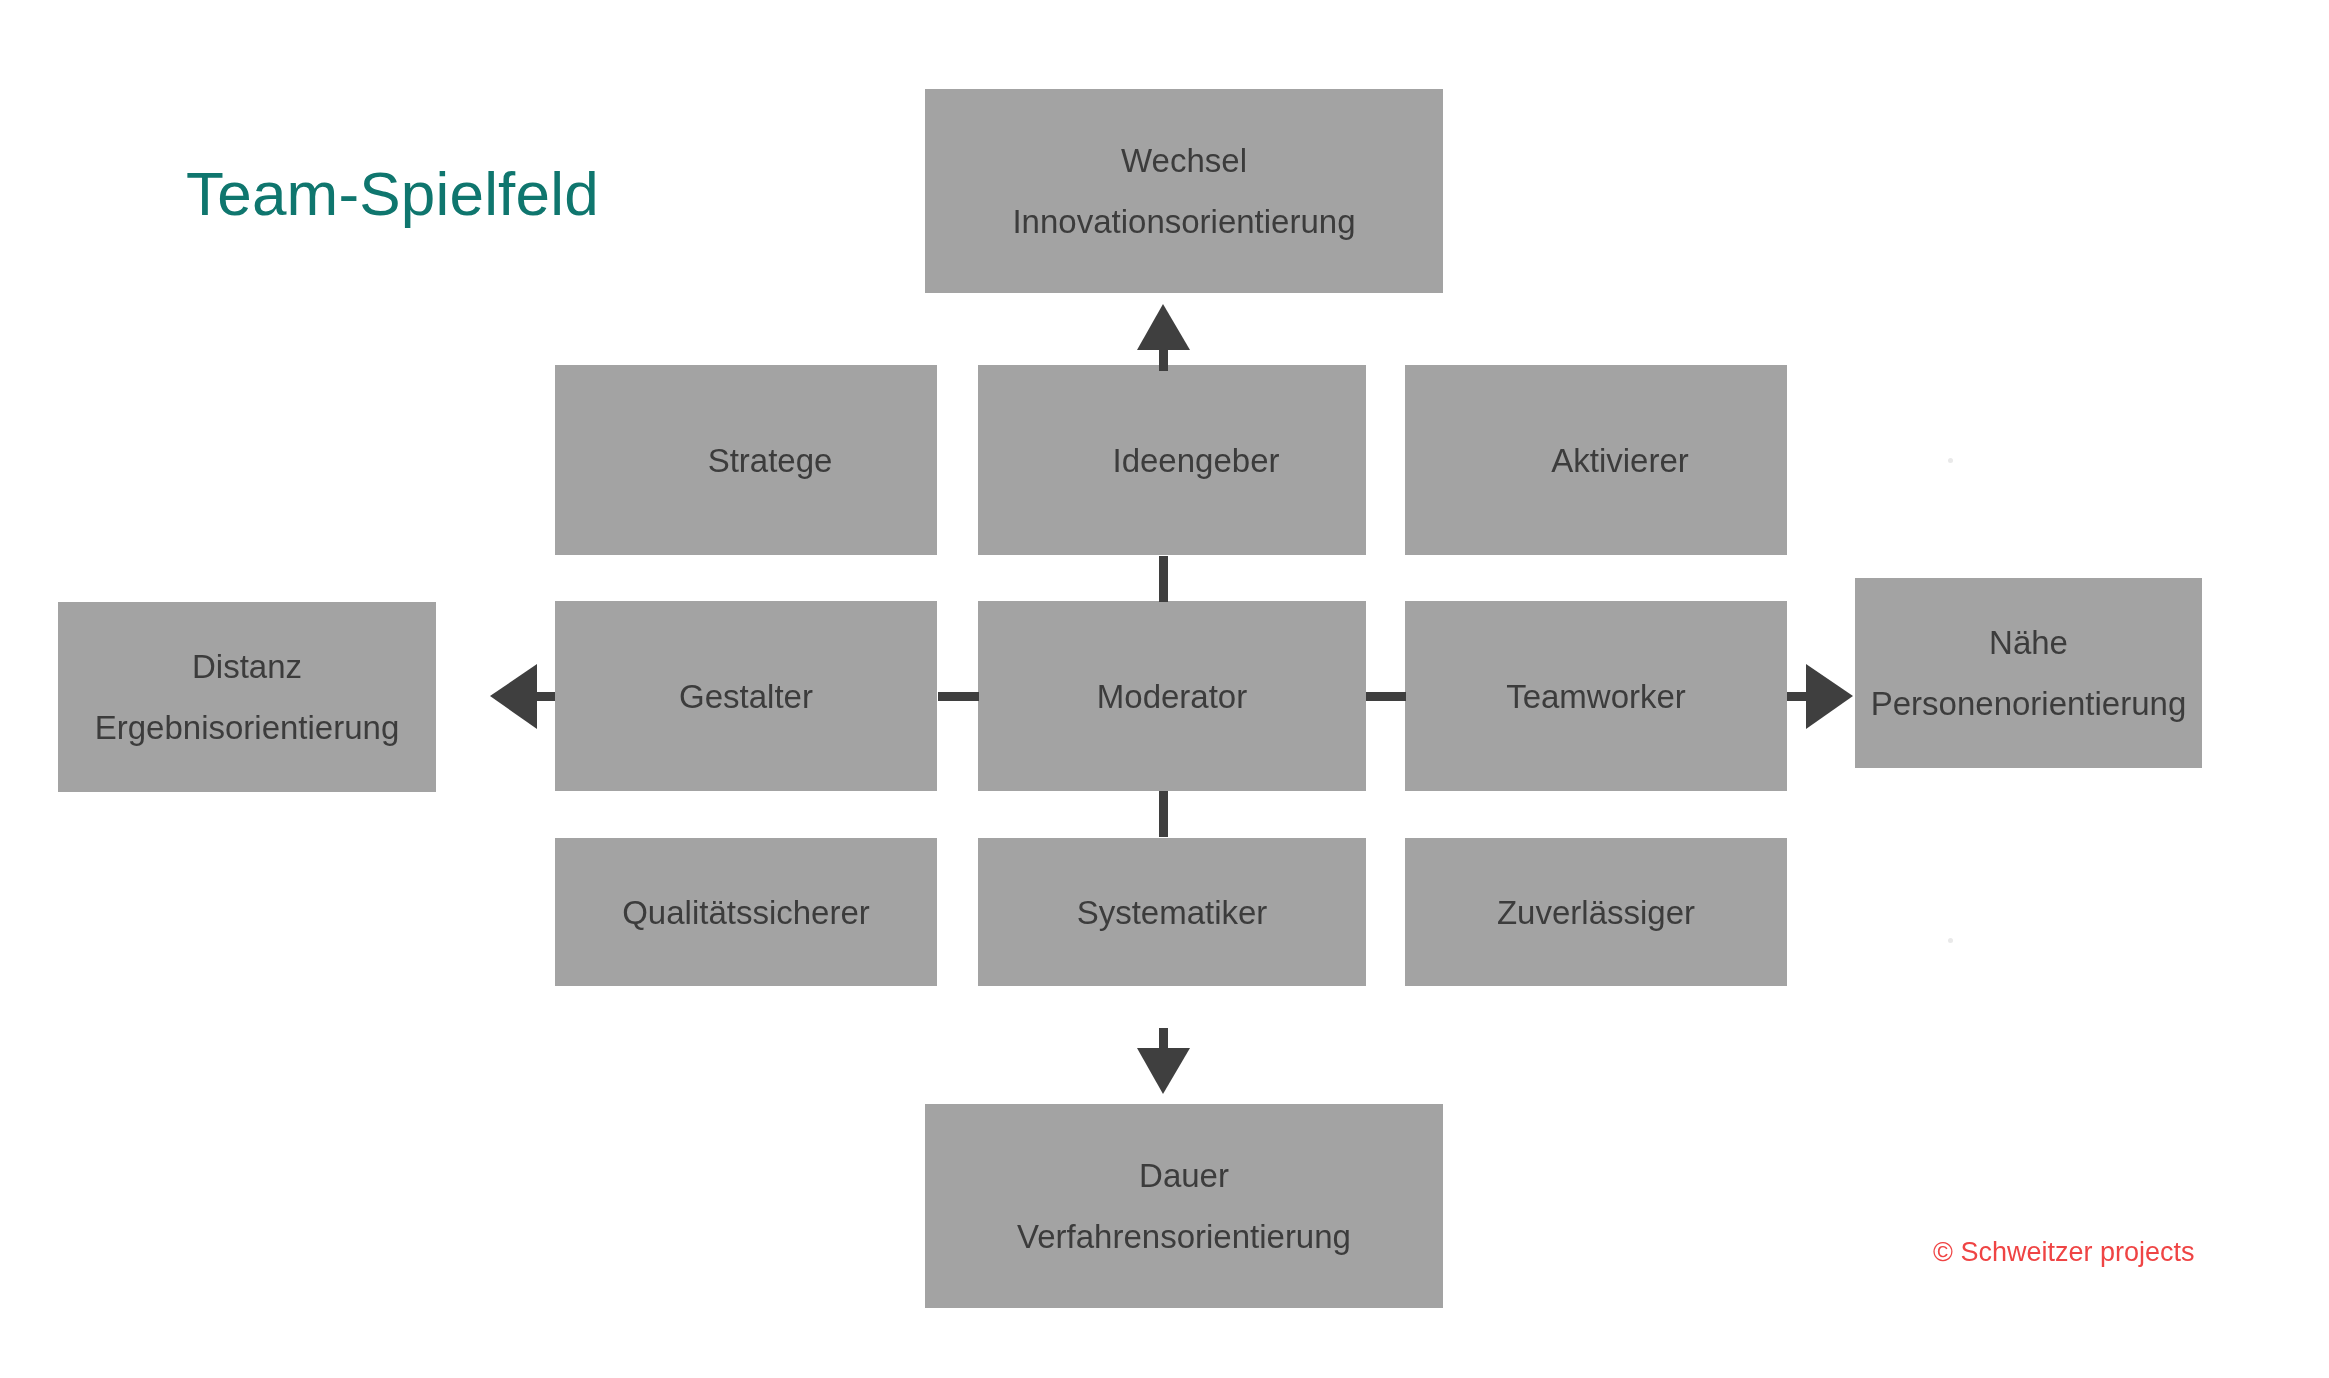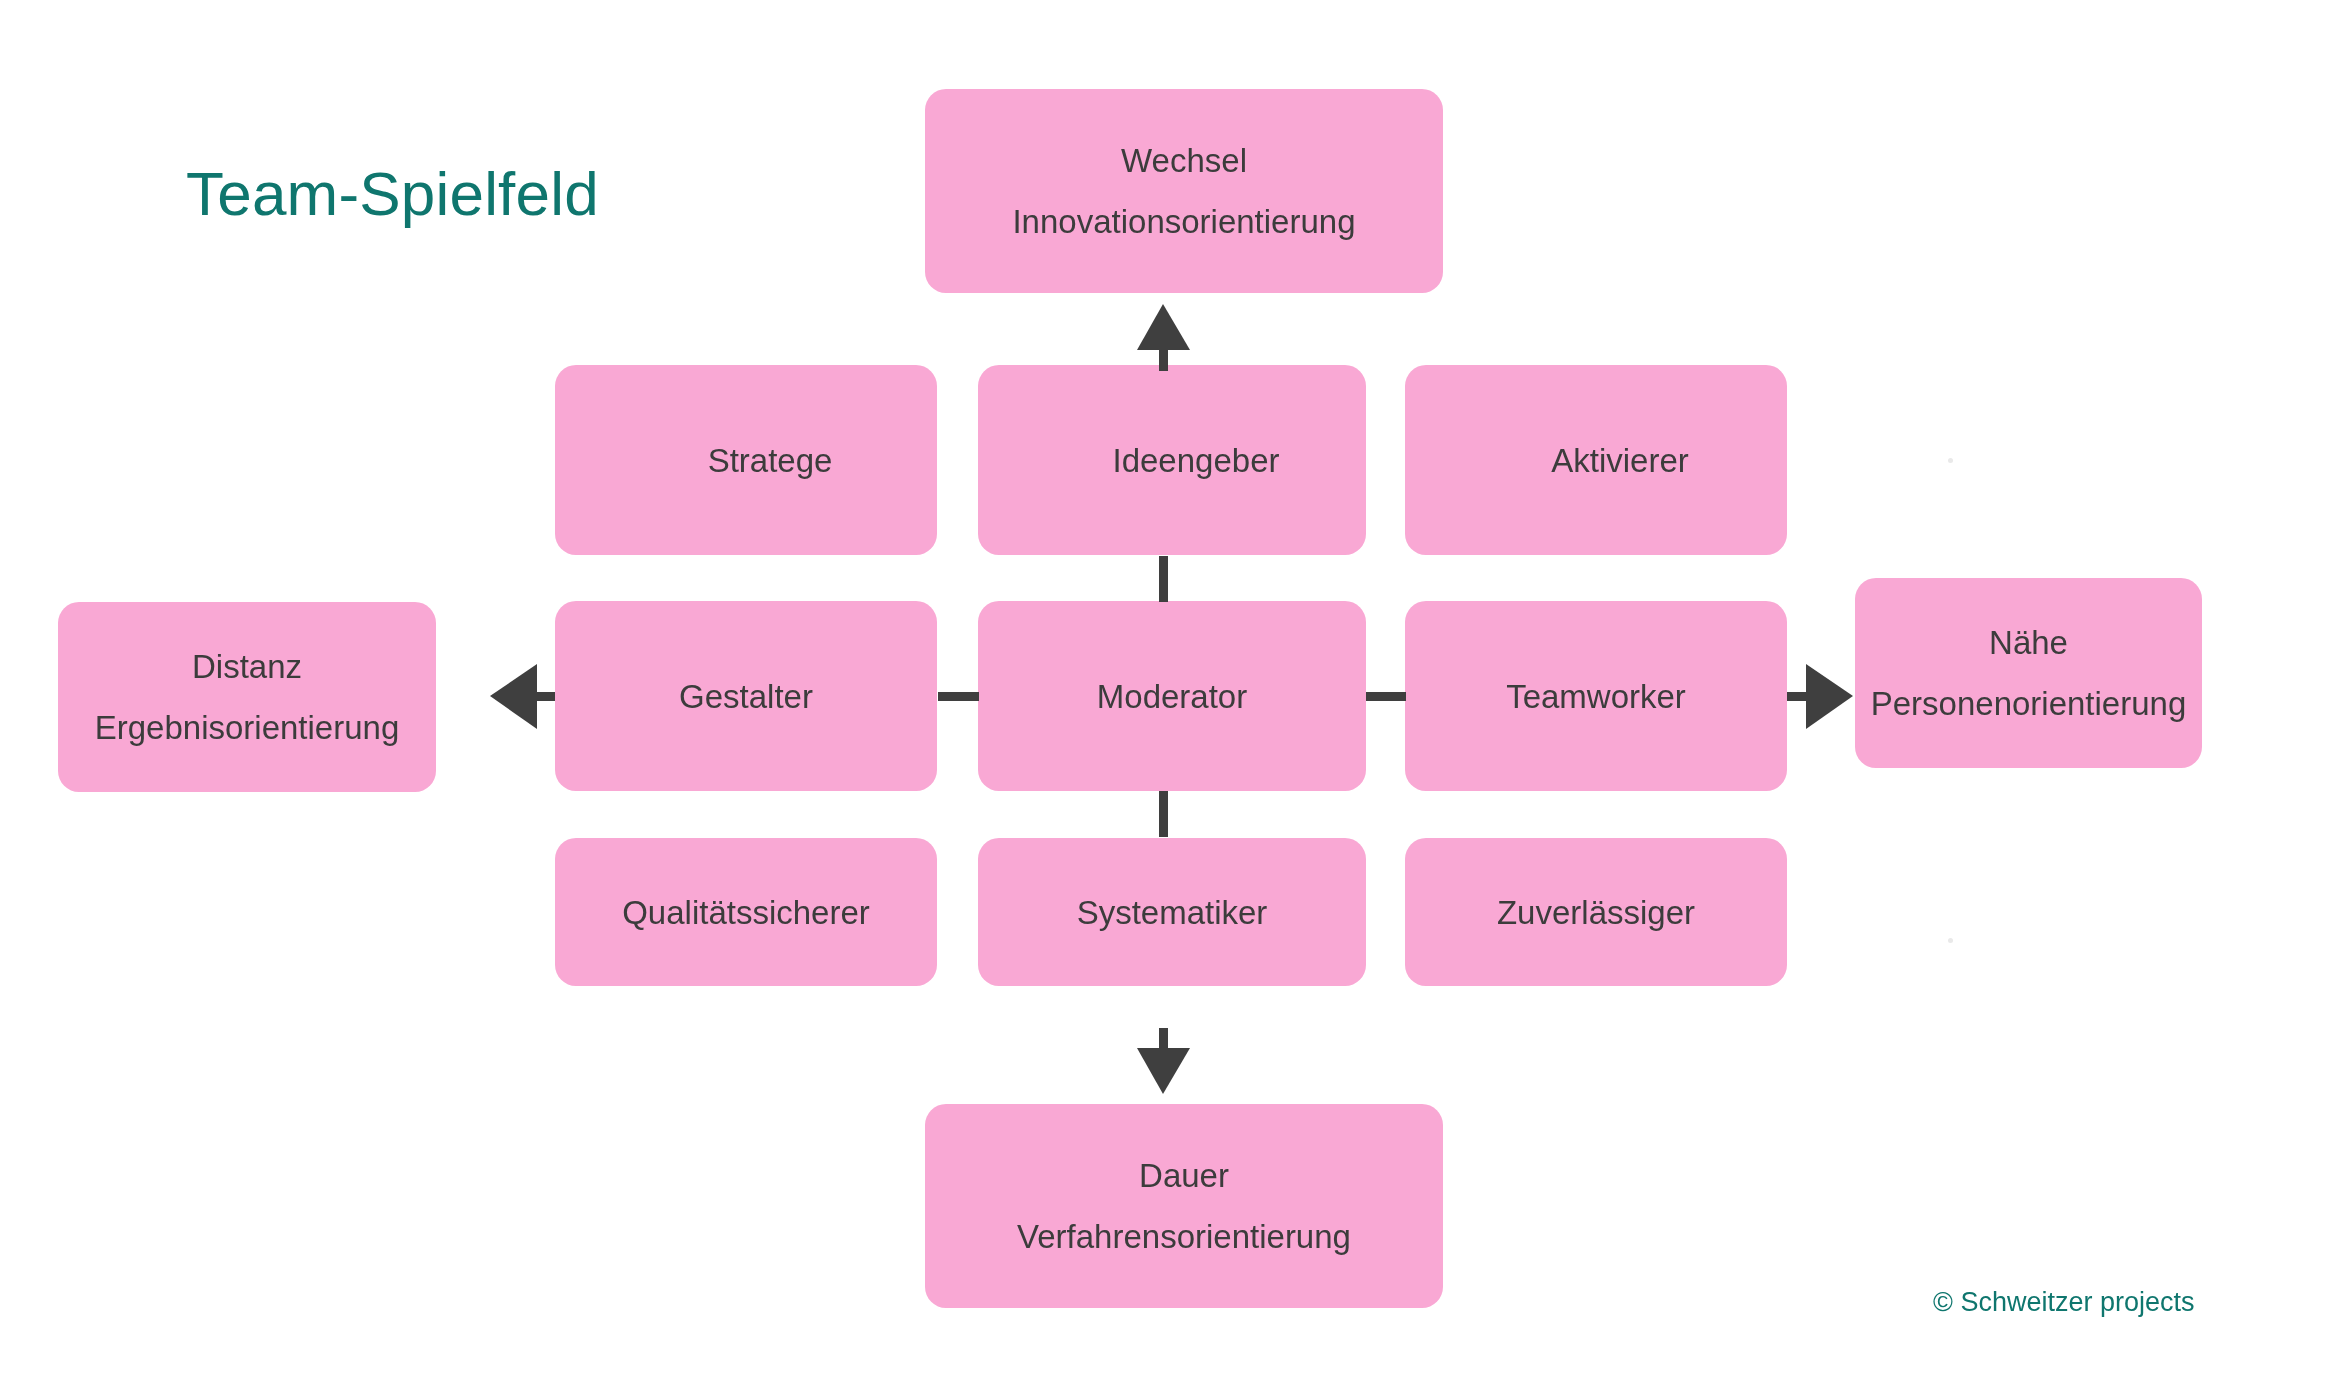--- a/index.html
+++ b/index.html
@@ -25,29 +25,28 @@
     top: 158px;
     font-size: 62px;
     font-weight: 400;
     color: #0f766e;
     letter-spacing: 0.2px;
     white-space: nowrap;
   }
 
   .box {
     position: absolute;
-    background: #f9a8d4;
+    background: #a3a3a3;
     display: flex;
     flex-direction: column;
     align-items: center;
     justify-content: center;
     text-align: center;
     color: #3c3c3c;
     box-sizing: border-box;
-    border-radius: 21px;
   }
 
   .box .line {
     font-size: 33px;
     line-height: 1.0;
     white-space: nowrap;
   }
   .box .line + .line {
     margin-top: 28px;
   }
@@ -152,23 +151,23 @@
     right: 0; top: 0;
     width: 0; height: 0;
     border-top: 32px solid transparent;
     border-bottom: 33px solid transparent;
     border-left: 47px solid #3f3f3f;
   }
 
   .copyright {
     position: absolute;
     left: 1933px;
-    top: 1287px;
+    top: 1237px;
     font-size: 27px;
-    color: #0f766e;
+    color: #ef4444;
     white-space: nowrap;
   }
 
   .speck {
     position: absolute;
     width: 5px;
     height: 5px;
     background: #e9e9e9;
     border-radius: 50%;
   }

